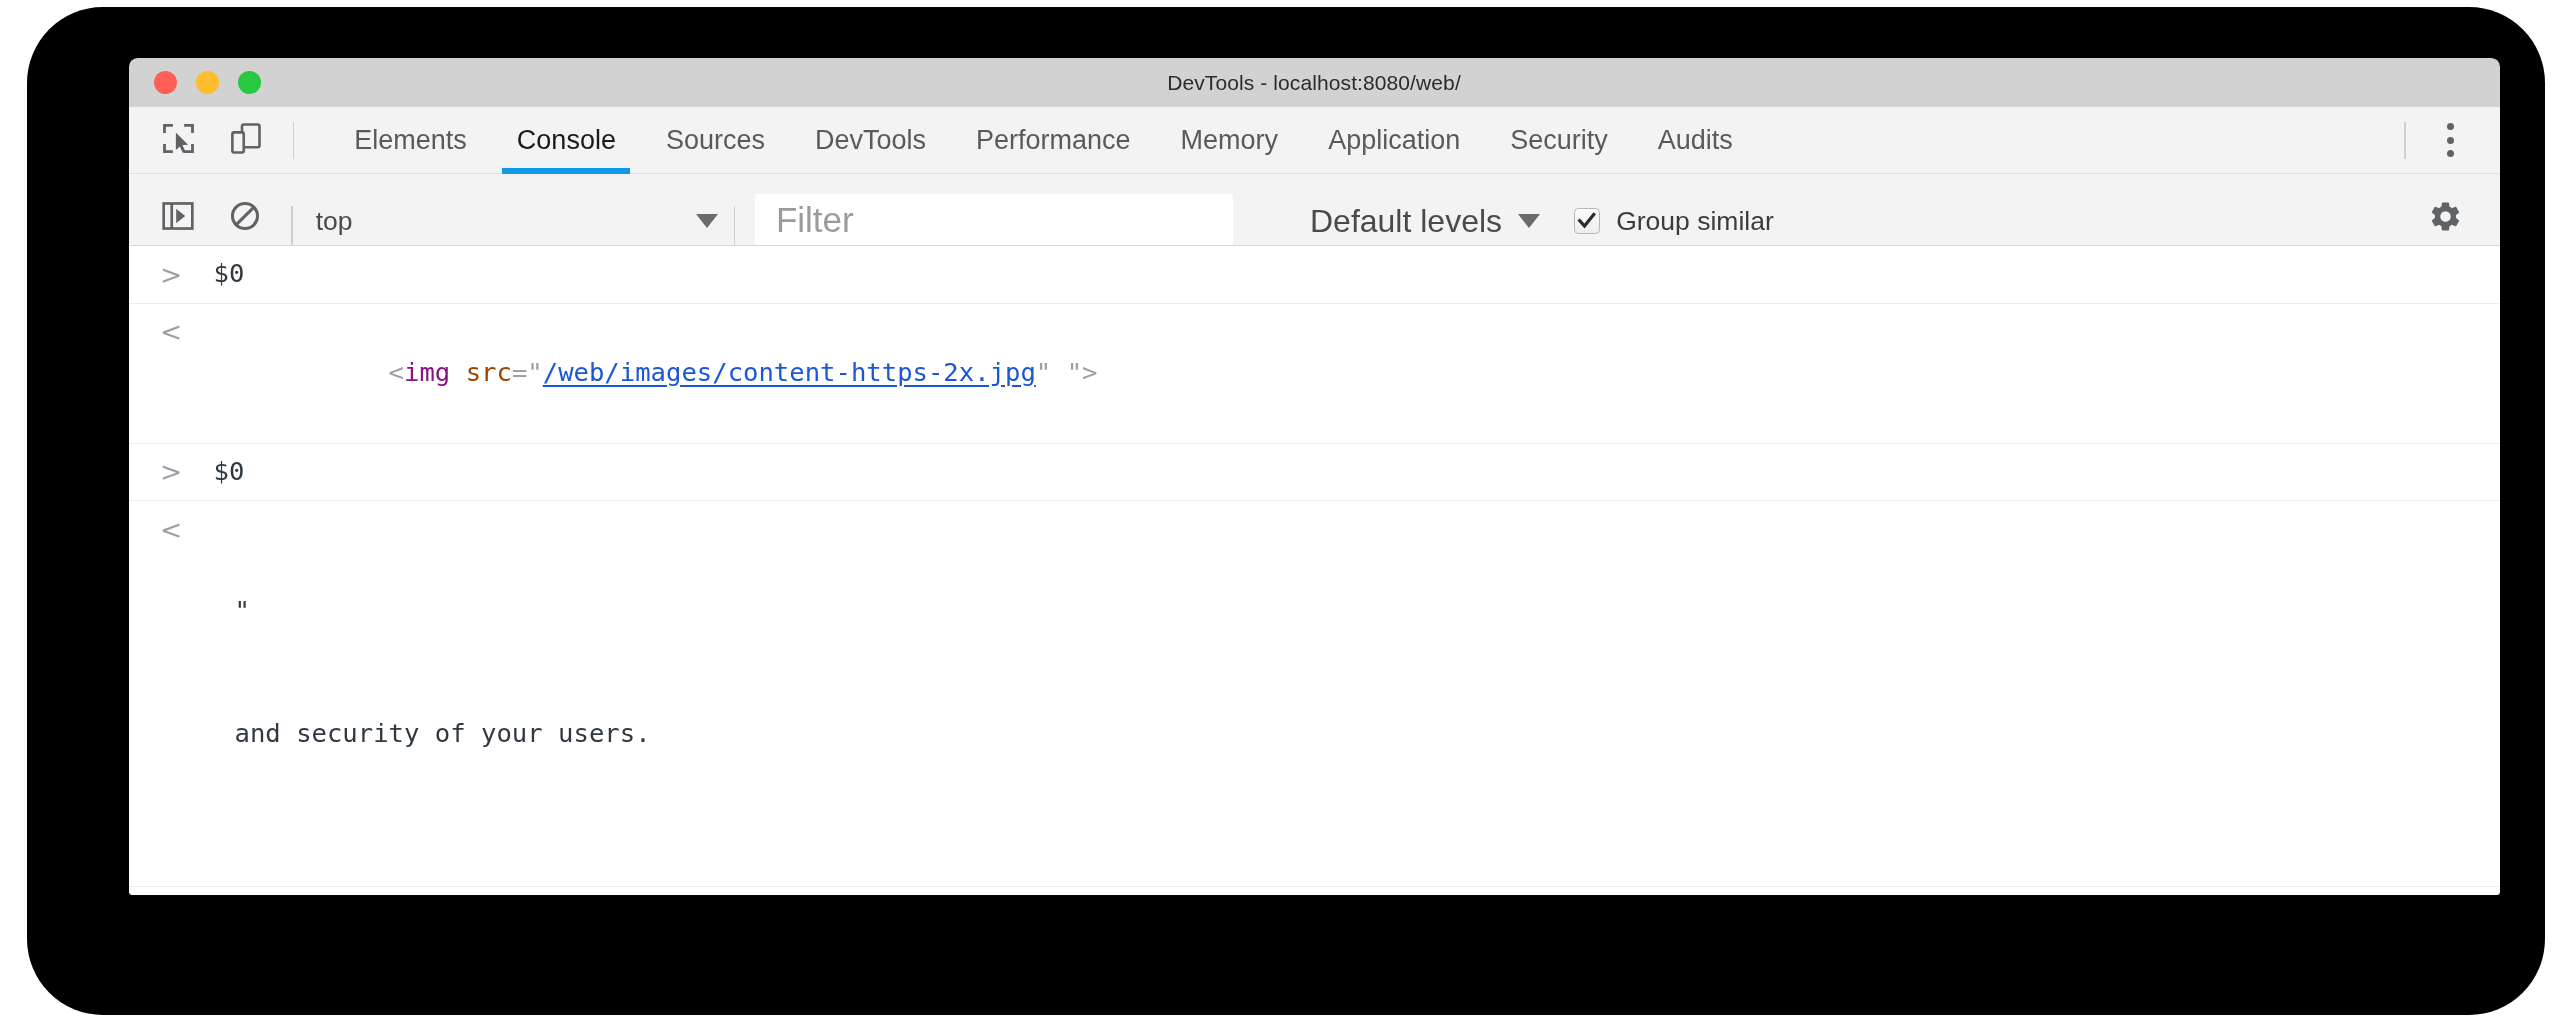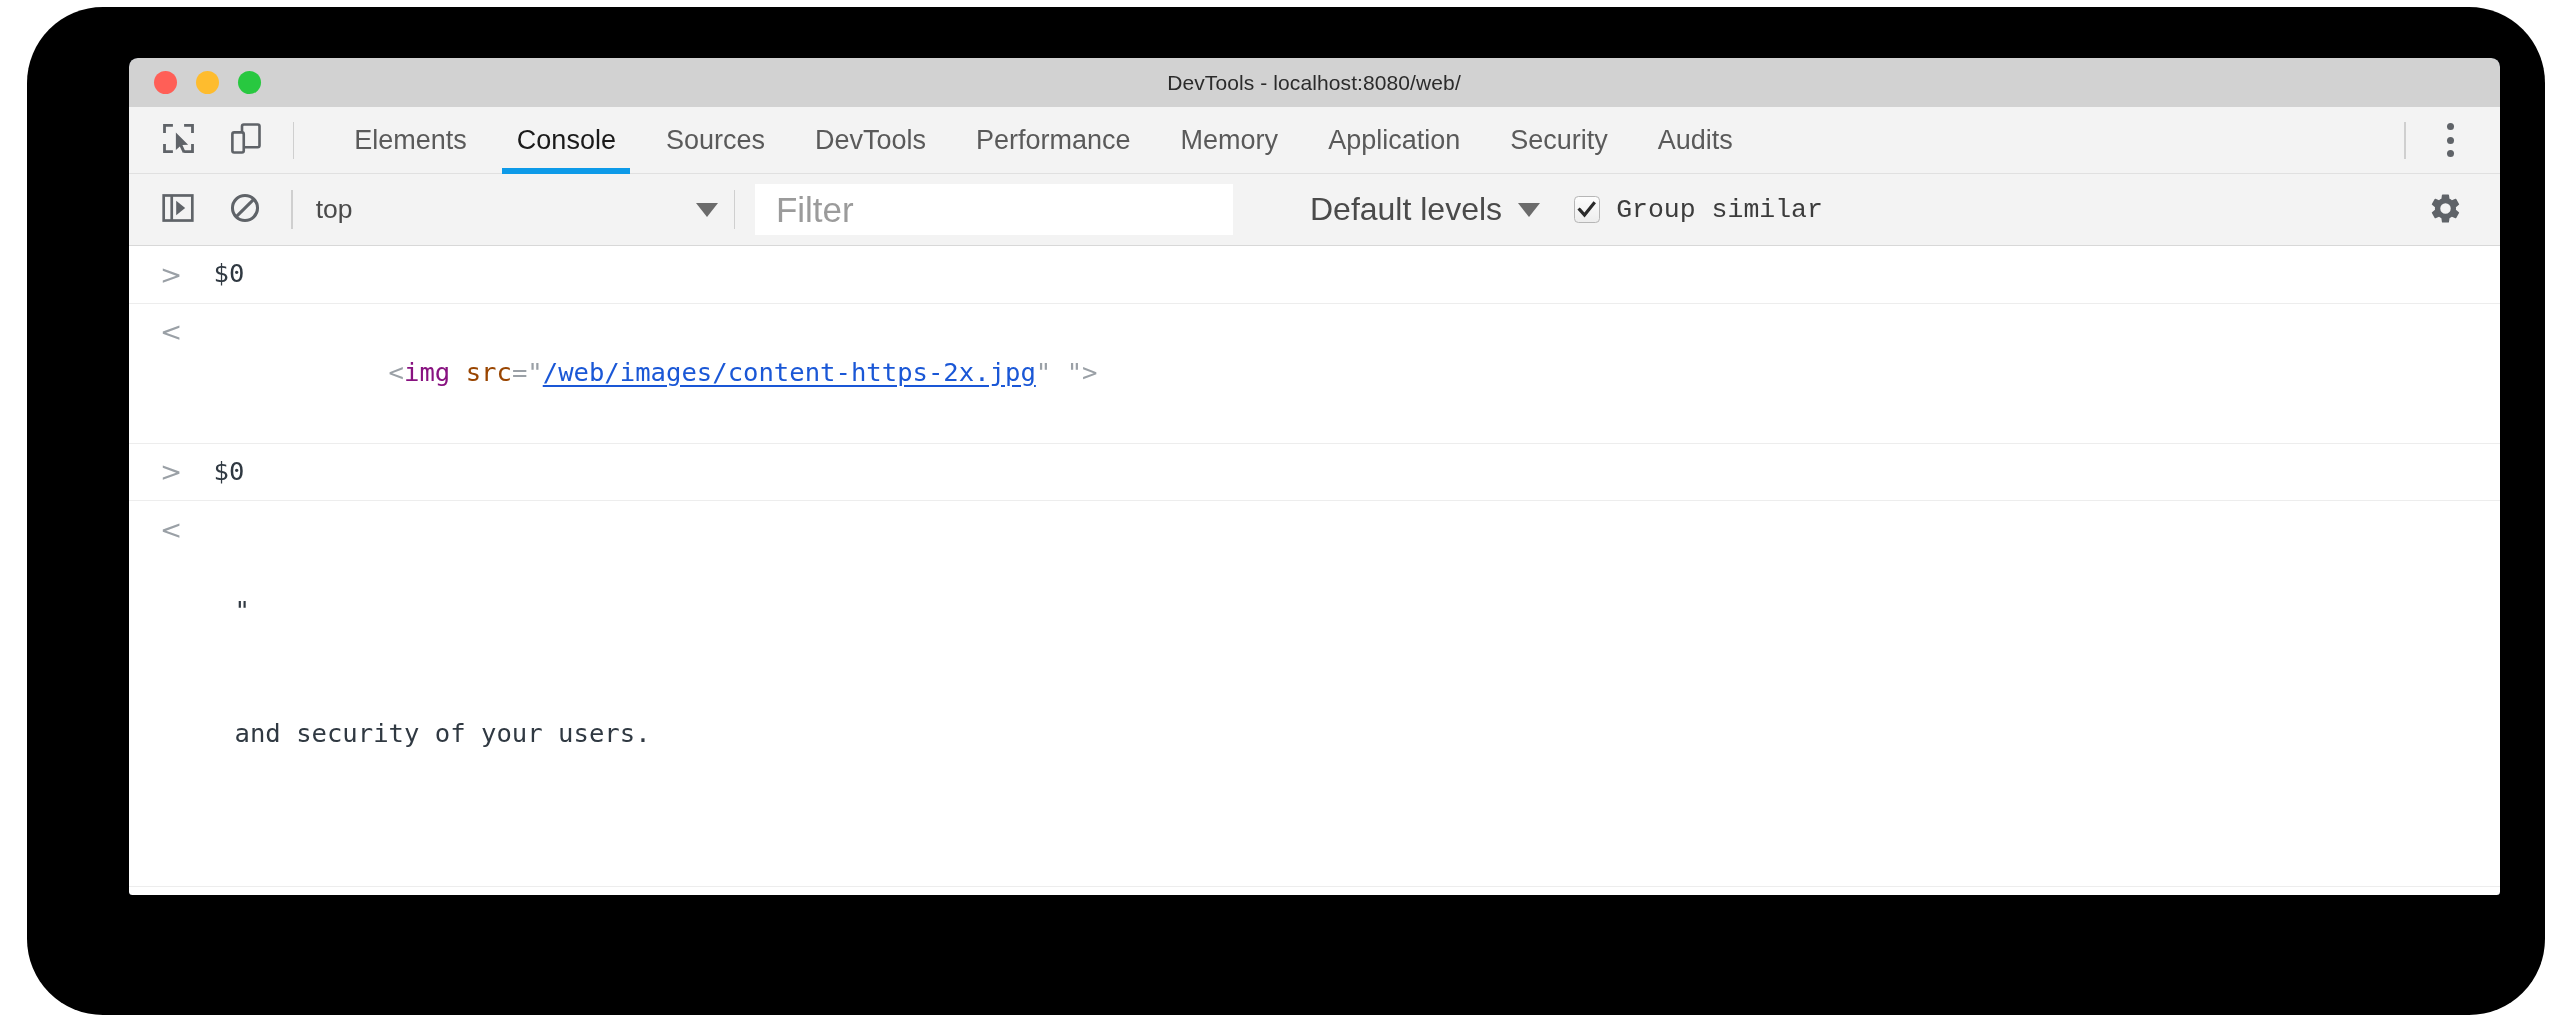--- a/index.html
+++ b/index.html
@@ -149,21 +149,21 @@
   }
 
   
   #console-toolbar {
     position: relative;
     height: 72px;
     flex: 0 0 72px;
     background: #f3f3f3;
     border-bottom: 1.8px solid #d8d8d8;
     display: flex;
-    align-items: center;
+    align-items: flex-end;
     box-sizing: border-box;
   }
   #console-toolbar .vsep {
     width: 1.8px;
     height: 39px;
     background: #cfcfcf;
     flex: 0 0 auto;
   }
   #context-select {
     display: flex;
@@ -212,21 +212,20 @@
     color: #4a4a4a;
     white-space: nowrap;
     margin-left: 40px;
   }
   #group-similar {
     display: flex;
     align-items: center;
     gap: 16px;
     margin-left: 23px;
     height: 48px;
-    font-family: Liberation Mono, monospace;
   }
   #group-checkbox {
     width: 26.5px;
     height: 26.5px;
     border: 1.8px solid #b6b6b6;
     border-radius: 4.4px;
     background: linear-gradient(#fdfdfd, #ededed);
     display: flex;
     align-items: center;
     justify-content: center;

